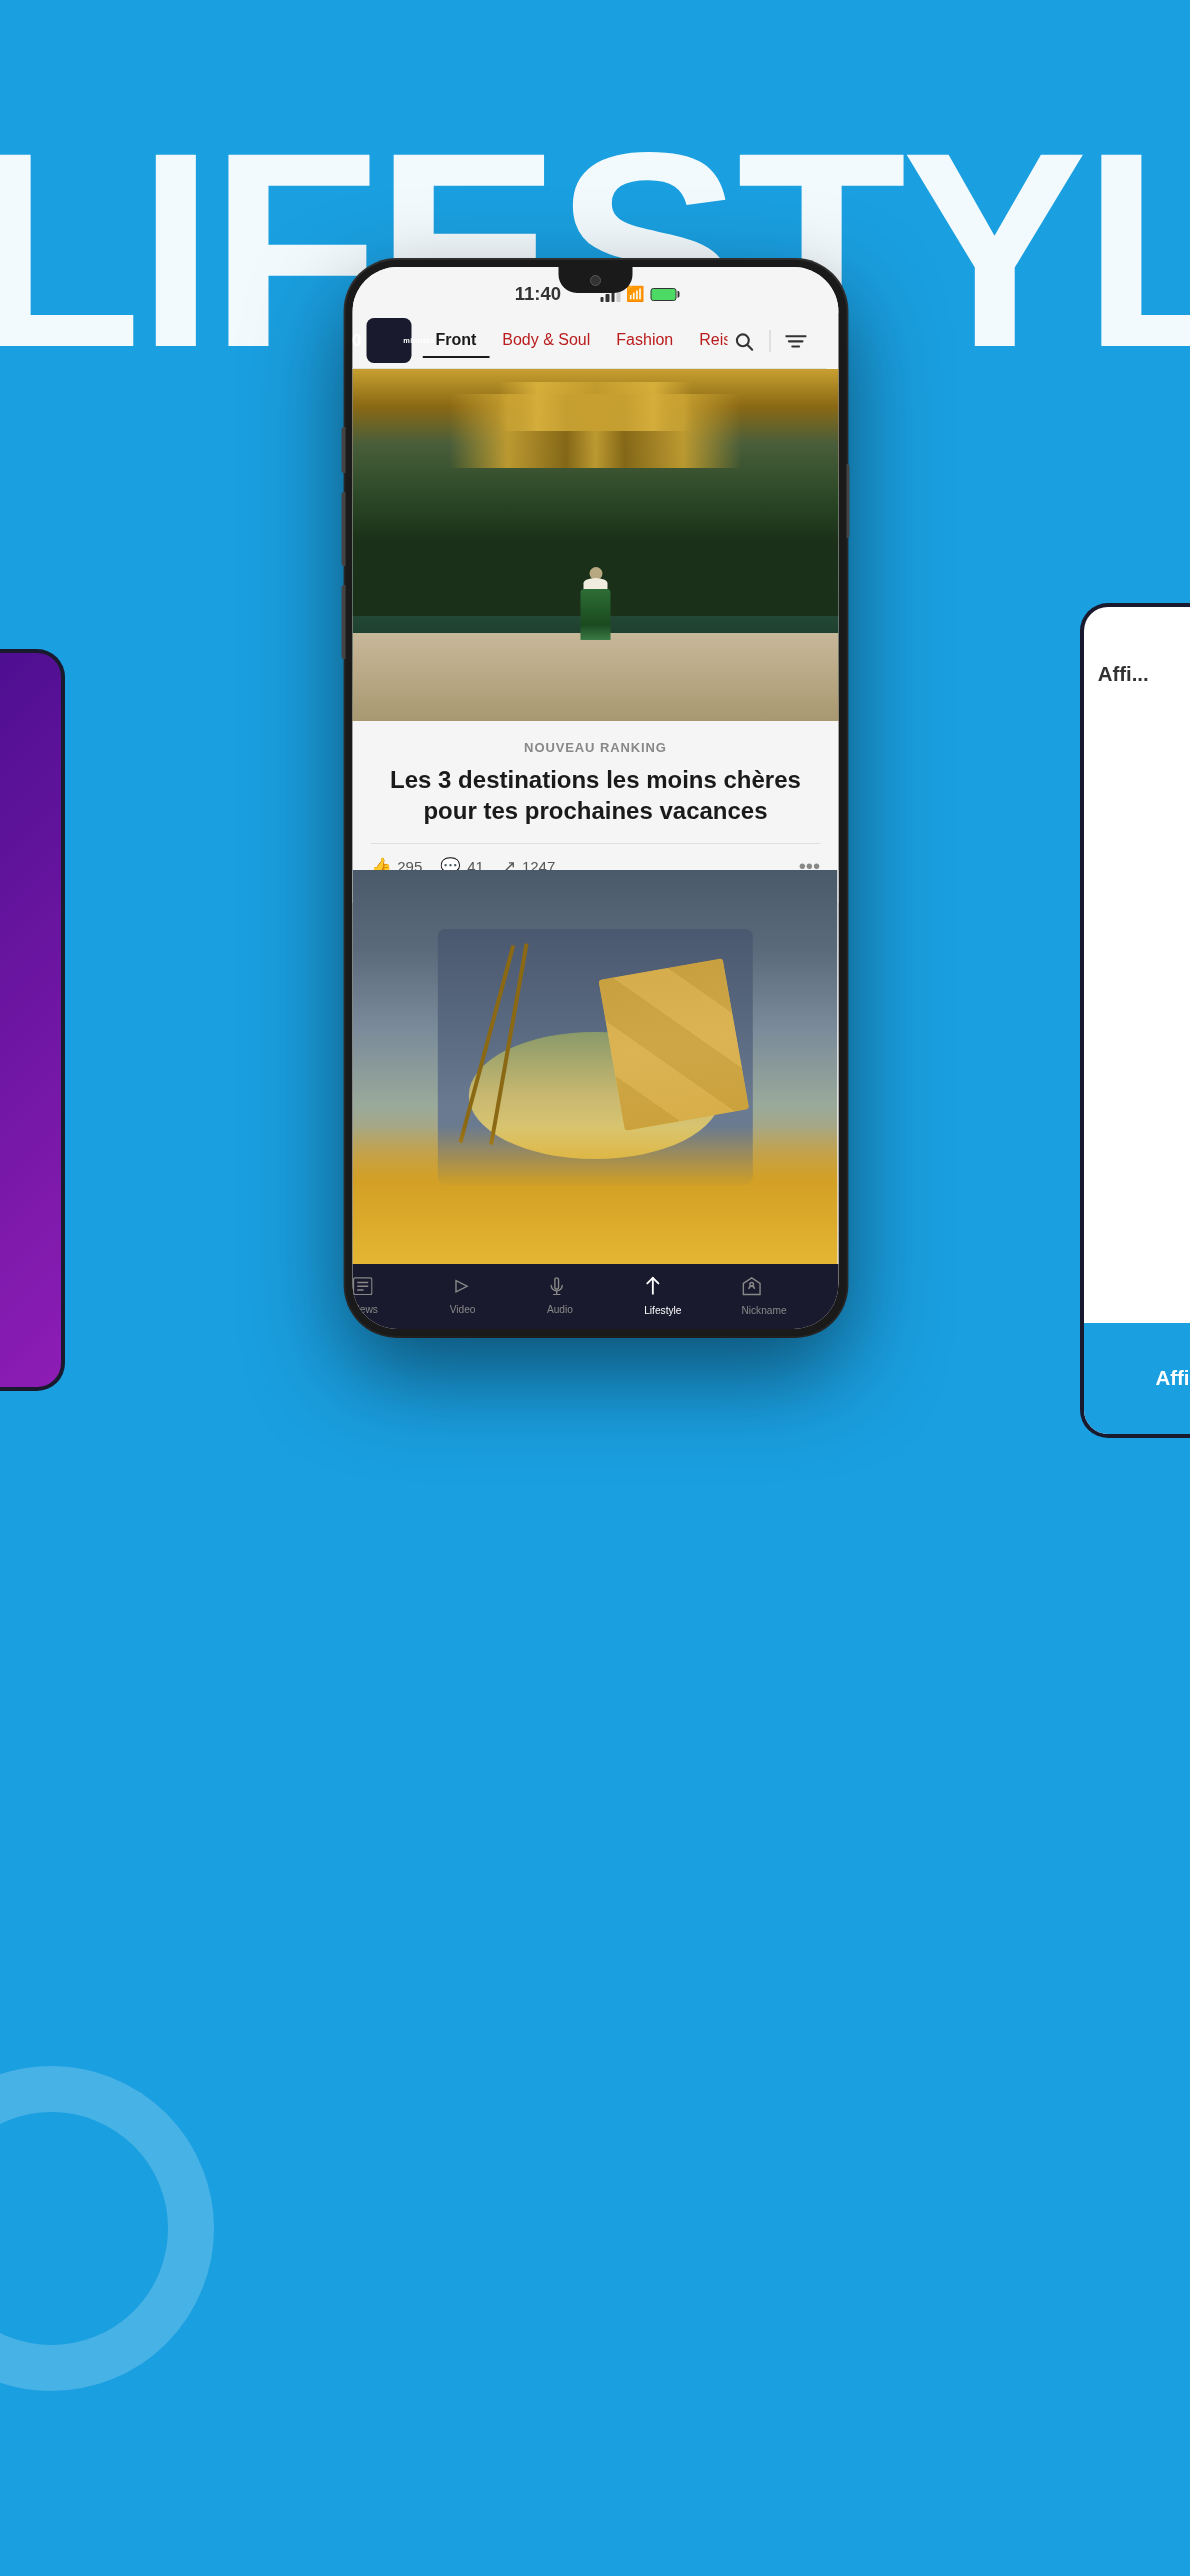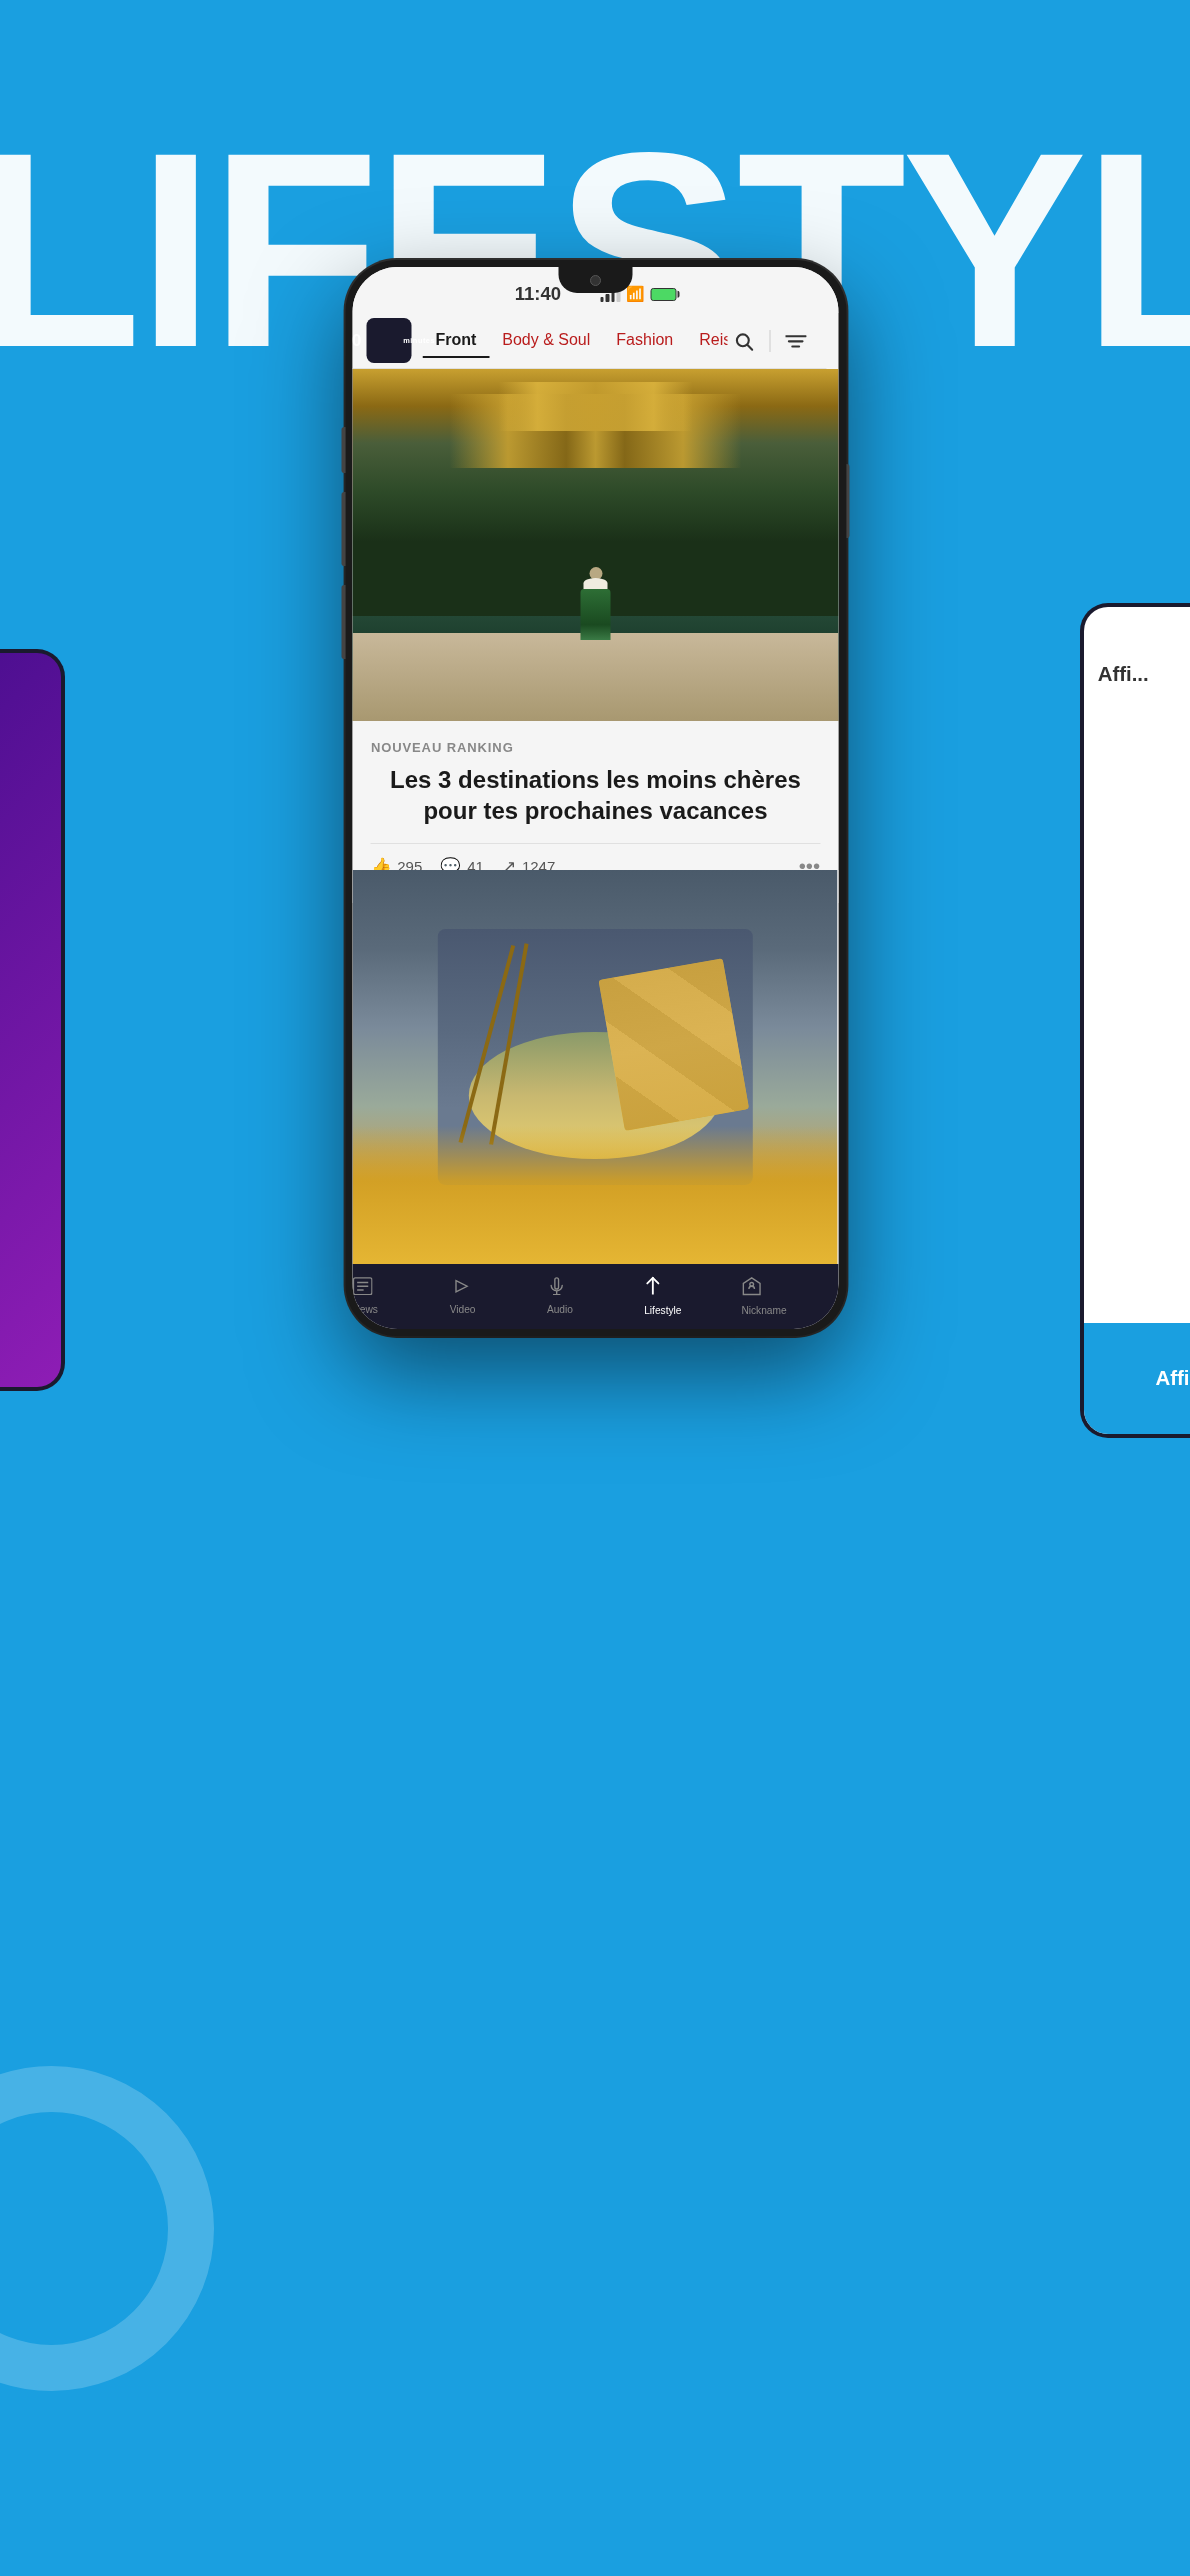--- a/index.html
+++ b/index.html
@@ -310,21 +310,21 @@
       right: 0;
       background: #f5f5f5;
       padding: 18.5px 18.5px 14px;
     }
     .article-tag {
       font-size: 13px;
       font-weight: 600;
       color: #888;
       letter-spacing: 0.9px;
       margin-bottom: 9.3px;
-      text-align: left;
+      text-align: center;
     }
     .article-title {
       font-size: 24px;
       font-weight: 700;
       color: #1a1a1a;
       line-height: 1.3;
       text-align: center;
       margin-bottom: 16.7px;
     }
     .article-meta {

